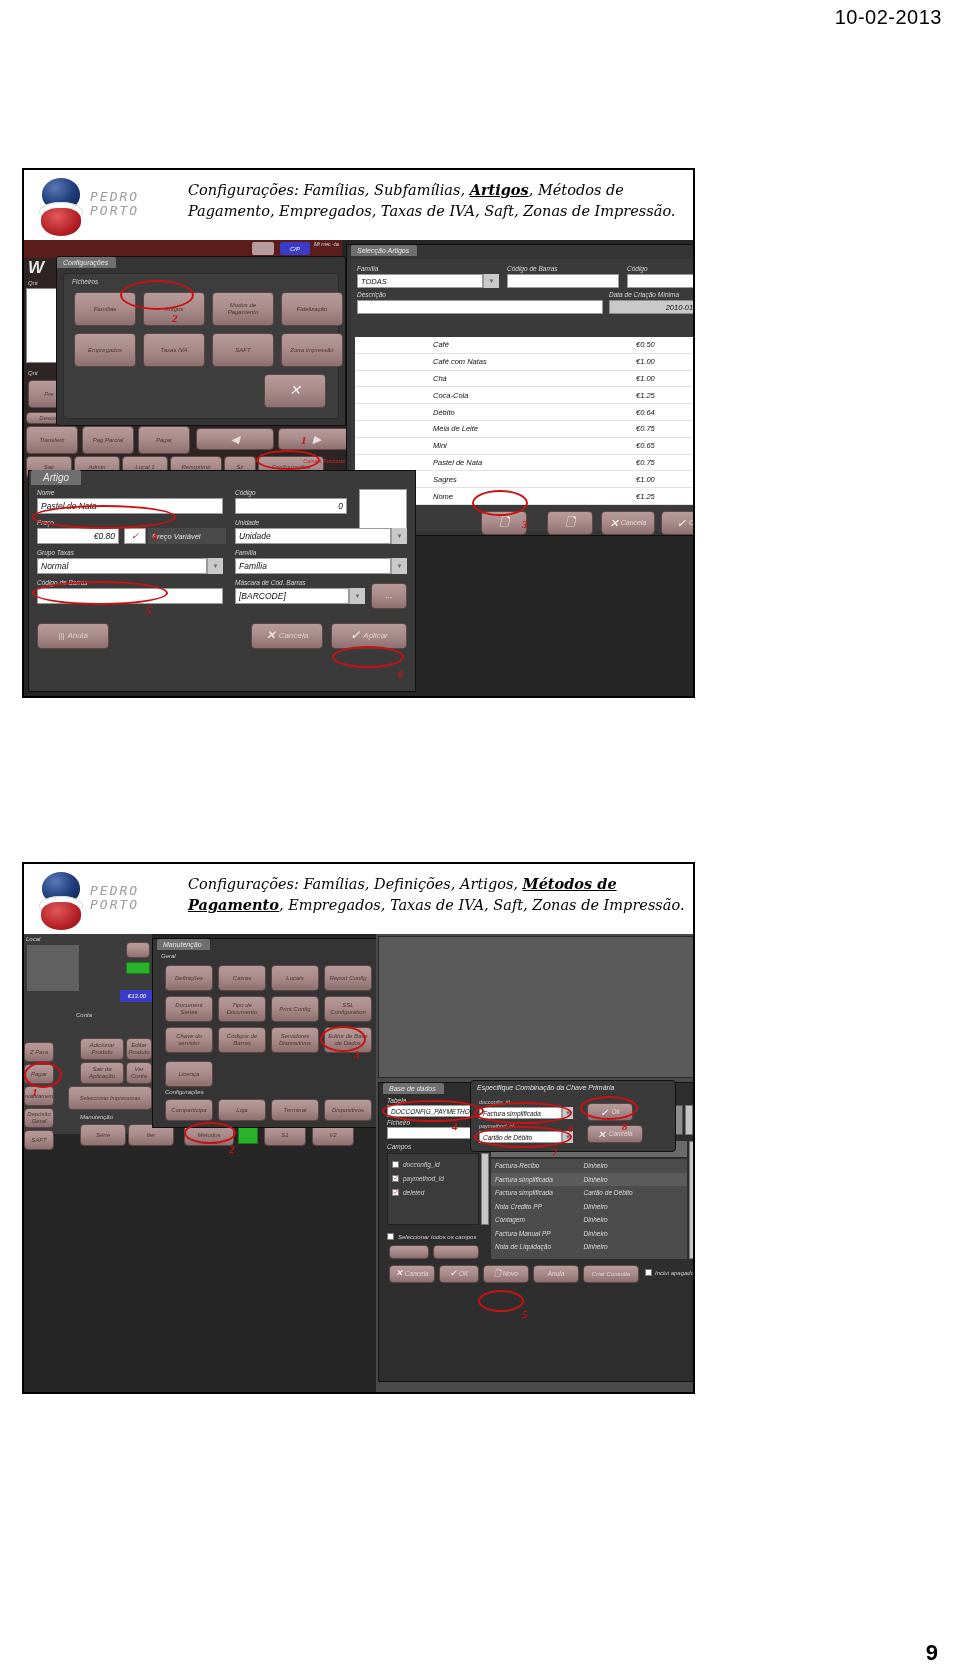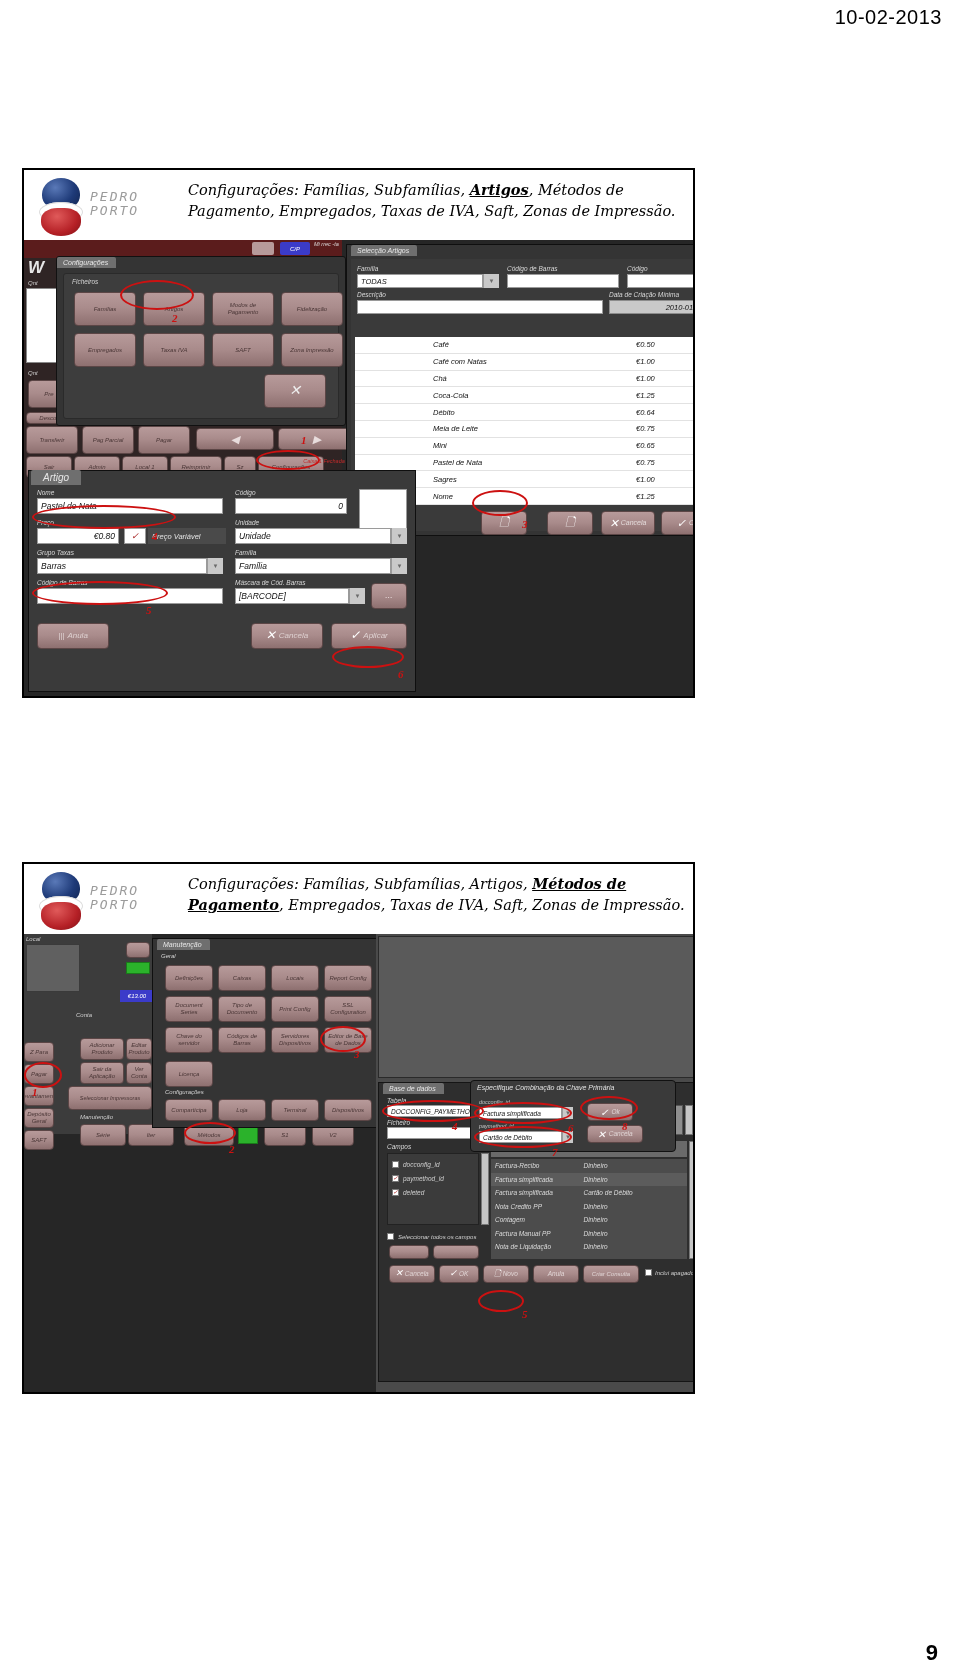--- a/index.html
+++ b/index.html
@@ -352,21 +352,21 @@
       <div style="position:absolute;left:95px;top:57px;width:22px;height:16px;background:#fff;border:1px solid #9a9a9a;display:flex;align-items:center;justify-content:center;color:#a31a1a;font-size:9px;">✓</div>
       <div style="position:absolute;left:119px;top:57px;width:78px;height:16px;background:#4a4a4a;display:flex;align-items:center;padding-left:4px;color:#e4e4e4;font-size:7.5px;">Preço Variável</div>
       <div style="position:absolute;left:206px;top:48px;" class="fld-label">Unidade</div>
       <div style="position:absolute;left:206px;top:57px;width:172px;height:16px;display:flex;">
         <div class="fld-input" style="flex:1;font-size:8.5px;">Unidade</div>
         <div class="caret">▼</div>
       </div>
 
       <div style="position:absolute;left:8px;top:78px;" class="fld-label">Grupo Taxas</div>
       <div style="position:absolute;left:8px;top:87px;width:186px;height:16px;display:flex;">
-        <div class="fld-input" style="flex:1;font-size:8.5px;">Barras</div>
+        <div class="fld-input" style="flex:1;font-size:8.5px;">Normal</div>
         <div class="caret">▼</div>
       </div>
       <div style="position:absolute;left:206px;top:78px;" class="fld-label">Família</div>
       <div style="position:absolute;left:206px;top:87px;width:172px;height:16px;display:flex;">
         <div class="fld-input" style="flex:1;font-size:8.5px;">Família</div>
         <div class="caret">▼</div>
       </div>
 
       <div style="position:absolute;left:8px;top:108px;" class="fld-label">Código de Barras</div>
       <div style="position:absolute;left:8px;top:117px;width:186px;height:16px;" class="fld-input"></div>
@@ -419,21 +419,21 @@
         <div class="top"></div>
           <div class="mid"></div>
           <div class="bot"></div>
       </div>
     </div>
     <div class="brand">
       <div>PEDRO</div>
       <div>PORTO</div>
     </div>
     <div class="slide-title">
-      <span>Configurações: Famílias, Subfamílias, Artigos, </span><b><u>Métodos de Pagamento</u></b><span>, Empregados, Taxas de IVA, Saft, Zonas de Impressão.</span>
+      <span>Configurações: Famílias, Definições, Artigos, </span><b><u>Métodos de Pagamento</u></b><span>, Empregados, Taxas de IVA, Saft, Zonas de Impressão.</span>
     </div>
   </div>
 
   <div class="slide-body">
     <div class="dark-bg"></div>
 
     <div style="position:absolute;left:0;top:0;width:128px;height:200px;background:#3c3c3c;"></div>
     <div style="position:absolute;left:2px;top:2px;font-size:6px;color:#cfcfcf;">Local</div>
     <div style="position:absolute;left:2px;top:10px;width:54px;height:48px;background:#606060;border:1px solid #3a3a3a;"></div>
     <div style="position:absolute;left:102px;top:8px;width:24px;height:16px;" class="pos-btn"></div>

